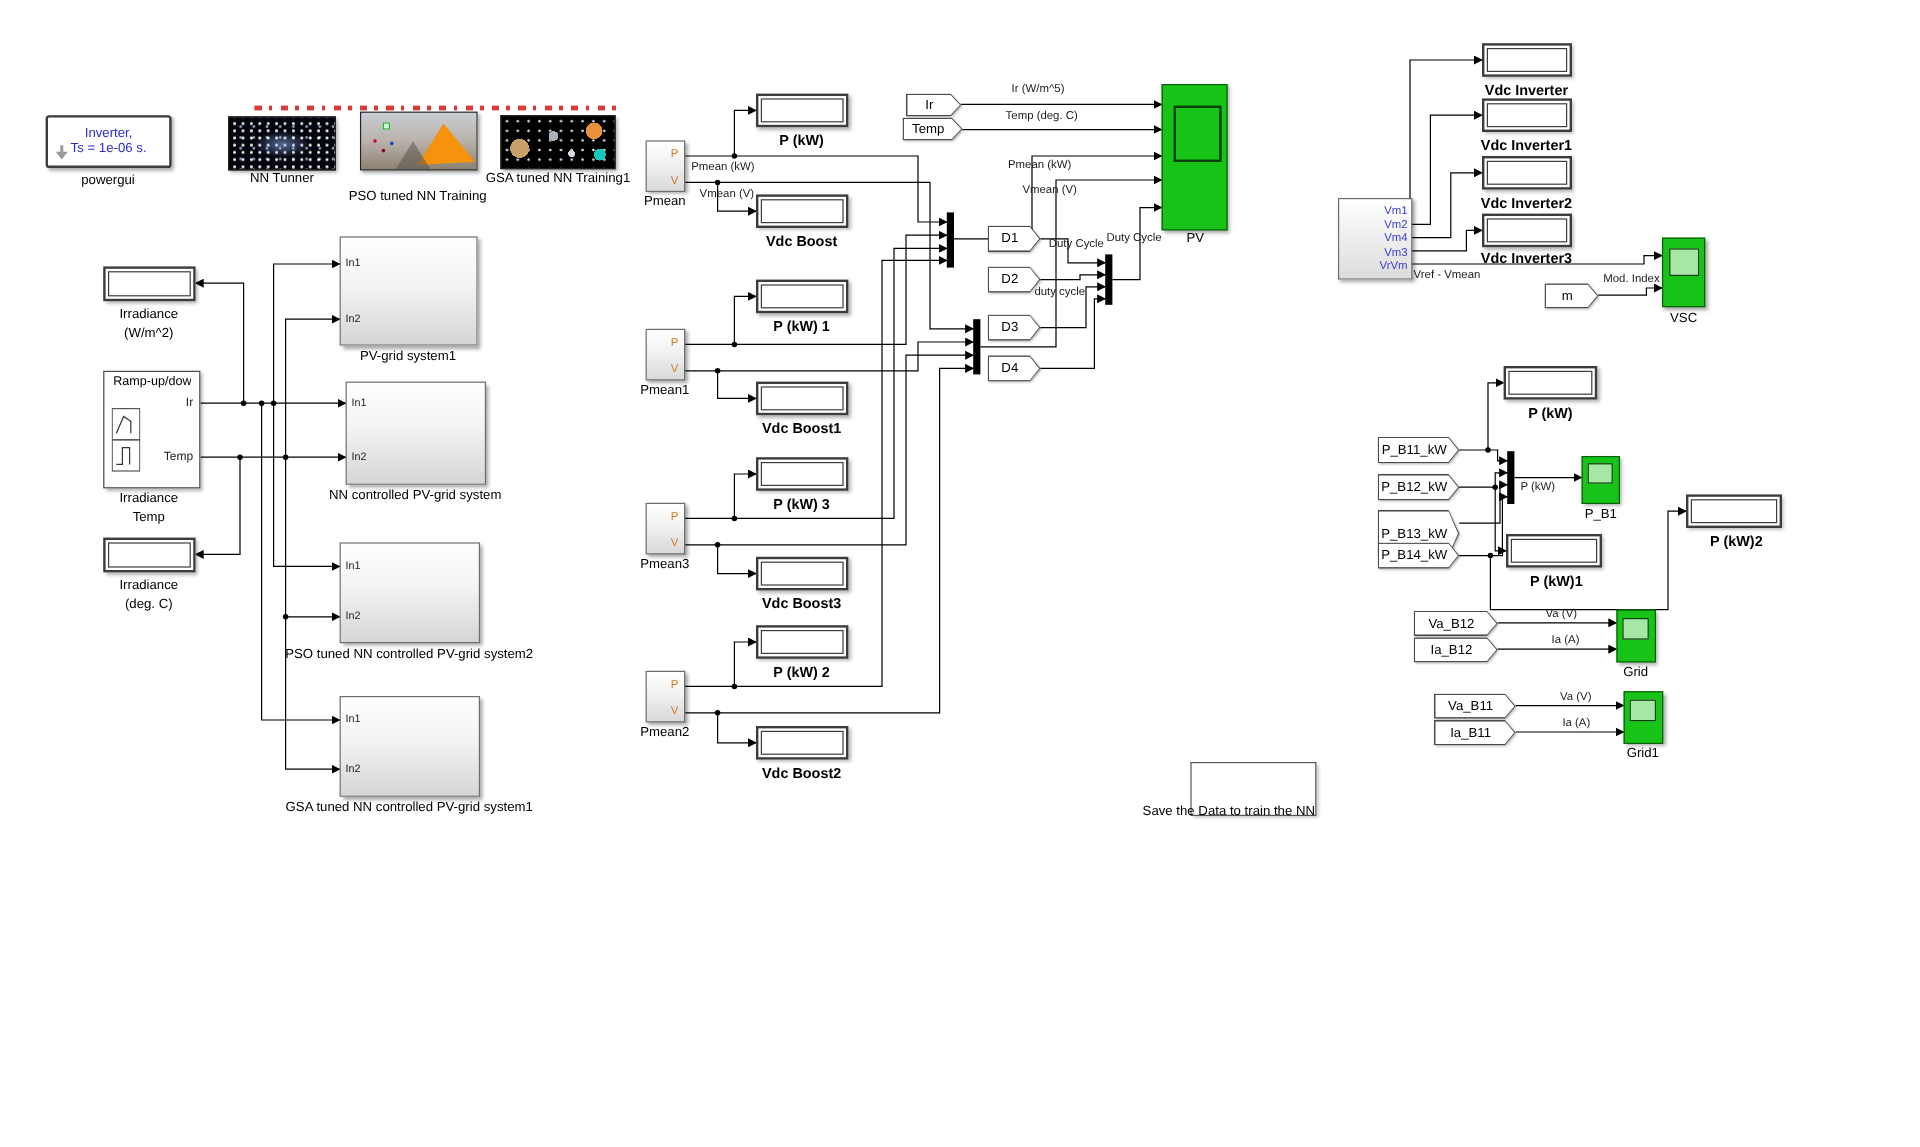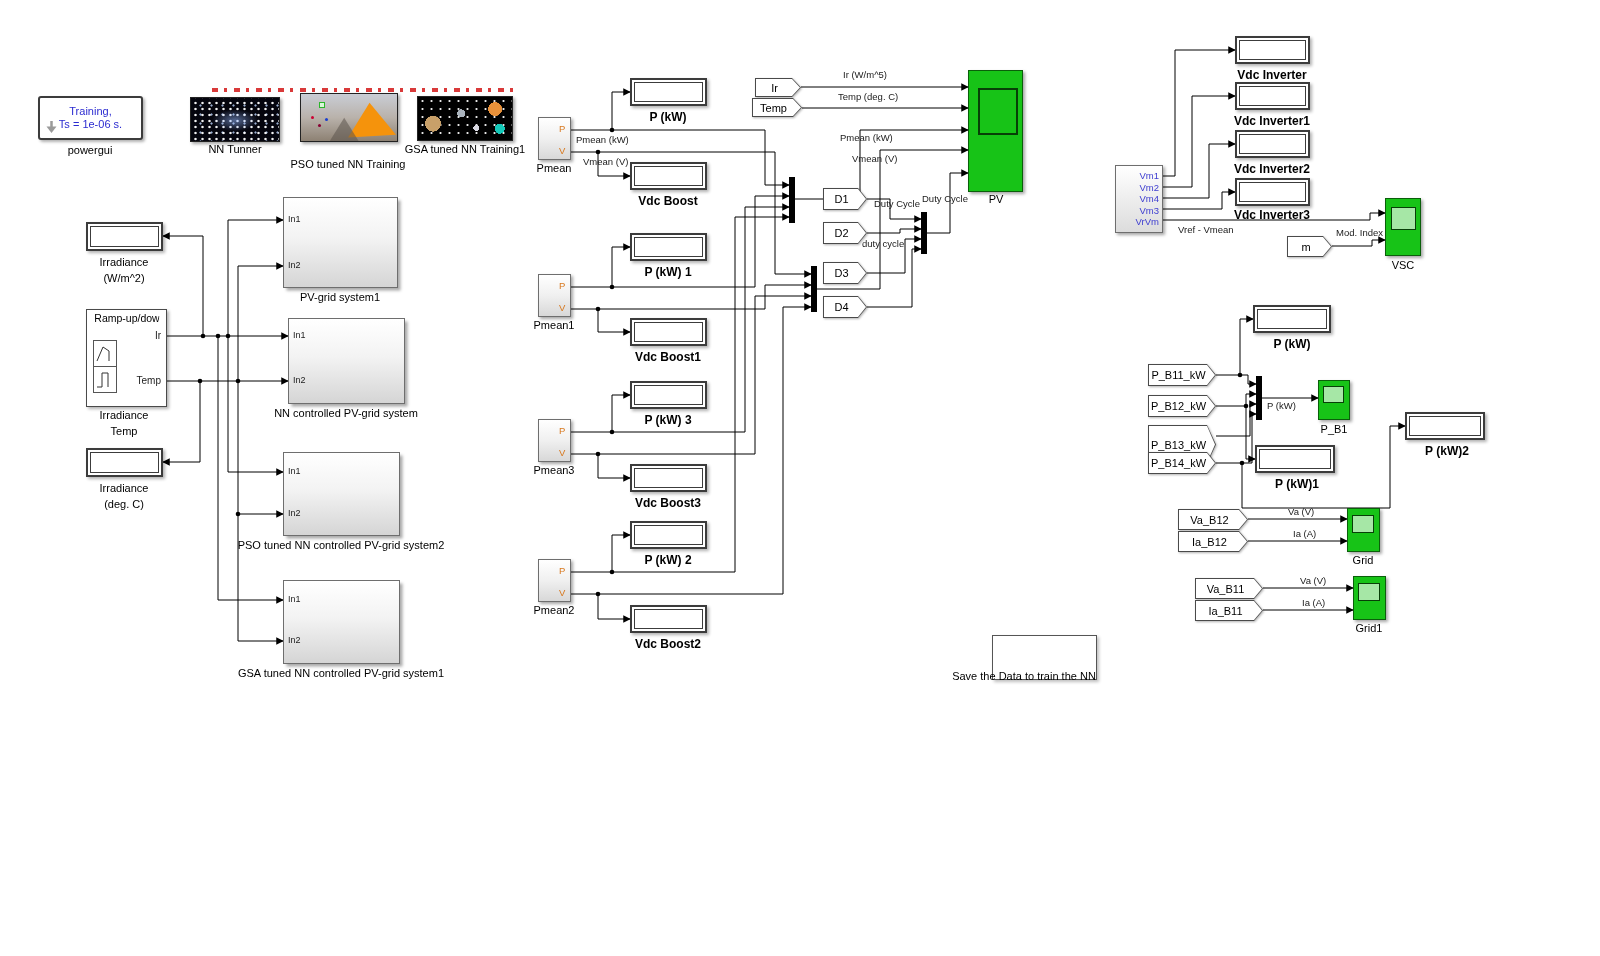--- a/index.html
+++ b/index.html
@@ -69,21 +69,21 @@
         radial-gradient(circle,rgba(255,255,255,.9) .7px,transparent 1.4px);
       background-size:100% 100%,100% 100%,100% 100%,100% 100%,100% 100%,9px 8px;}
   
   #ramp{position:absolute;left:86px;top:309px;width:81px;height:98px;box-sizing:border-box;
       background:#fff;border:1.5px solid #4a4a4a;box-shadow:2px 2px 3px rgba(0,0,0,.3);z-index:2;}
   
   .pm{position:absolute;width:33px;height:43px;box-sizing:border-box;border:1px solid #6e6e6e;
       background:linear-gradient(180deg,#ffffff 0%,#f0f0f0 50%,#d8d8d8 100%);
       box-shadow:2px 2px 3px rgba(0,0,0,.35);z-index:2;}
   
-  #vmblk{position:absolute;left:1115px;top:165px;width:48px;height:68px;box-sizing:border-box;
+  #vmblk{position:absolute;left:1115px;top:165px;width:62px;height:68px;box-sizing:border-box;
       border:1px solid #6e6e6e;background:linear-gradient(180deg,#fff,#dcdcdc);
       box-shadow:2px 2px 3px rgba(0,0,0,.35);z-index:2;display:flex;flex-direction:column;justify-content:center;}
   .vmrow{font-size:9.5px;line-height:11.5px;color:#3d3dd0;text-align:right;padding-right:3px;}
   
   #openblk{position:absolute;left:838px;top:627px;width:124px;height:63px;box-sizing:border-box;
       background:#17c317;border:1px solid #0a5f0a;box-shadow:2px 2px 3px rgba(0,0,0,.35);z-index:2;
       display:flex;flex-direction:column;align-items:center;justify-content:center;
       font-size:10.5px;line-height:13px;color:#052805;text-align:center;}
   #saveblk{position:absolute;left:992px;top:635px;width:105px;height:45px;box-sizing:border-box;
       background:#fff;border:1.5px solid #555;box-shadow:2px 2px 3px rgba(0,0,0,.25);z-index:2;}
@@ -187,21 +187,21 @@
     </g>
   </svg>
 
   <div id="redstrip"></div>
 
   <div id="powergui">
     <svg class="abs" style="left:5px;bottom:4px" width="13" height="14">
       <path d="M6.5,1 V7" stroke="#9a9a9a" stroke-width="2.5" fill="none"></path>
       <path d="M1.5,6.5 H11.5 L6.5,13 z" fill="#9a9a9a"></path>
     </svg>
-    <div class="pgt">Training,</div>
+    <div class="pgt">Inverter,</div>
     <div class="pgt">Ts = 1e-06 s.</div>
   </div>
   <div class="cl" style="left:90px;top:144px">powergui</div>
 
   <div id="img-nn" class="imgblk" style="left:190px;top:97px;width:90px;height:45px"></div>
   <div class="cl" style="left:235px;top:143px">NN Tunner</div>
 
   <div id="img-pso" class="imgblk" style="left:300px;top:93px;width:98px;height:49px">
     <div class="peak"></div>
     <div class="peak2"></div>

